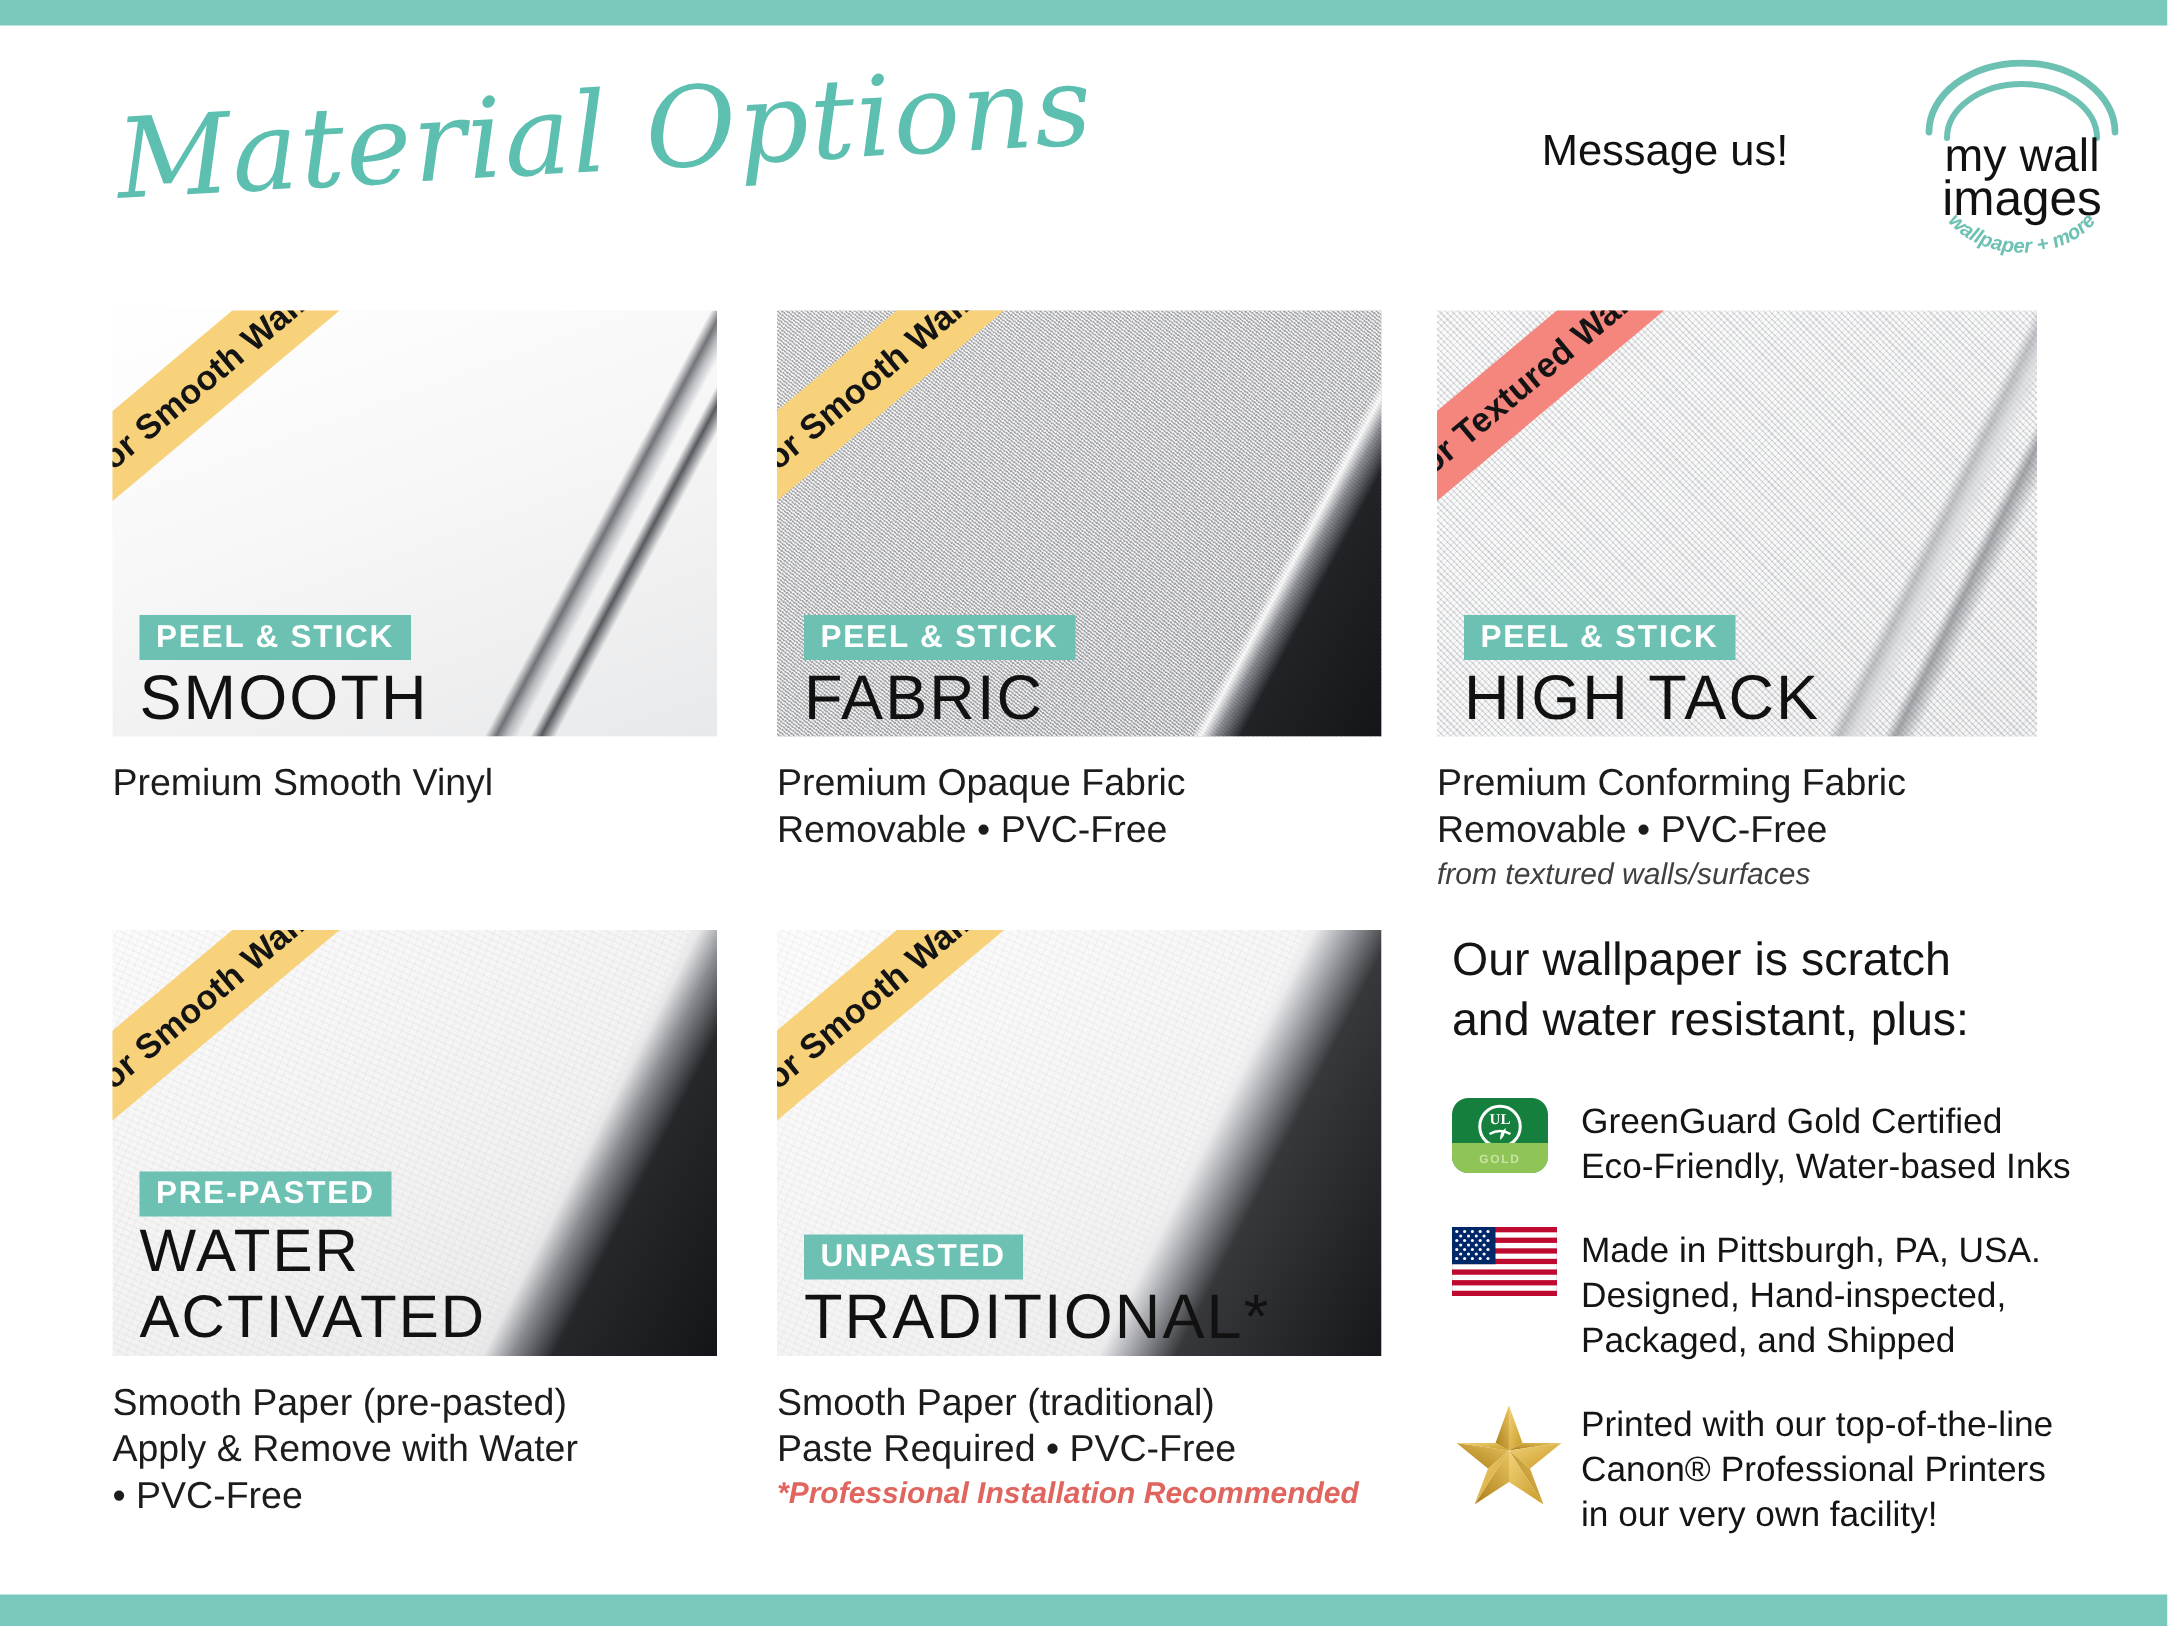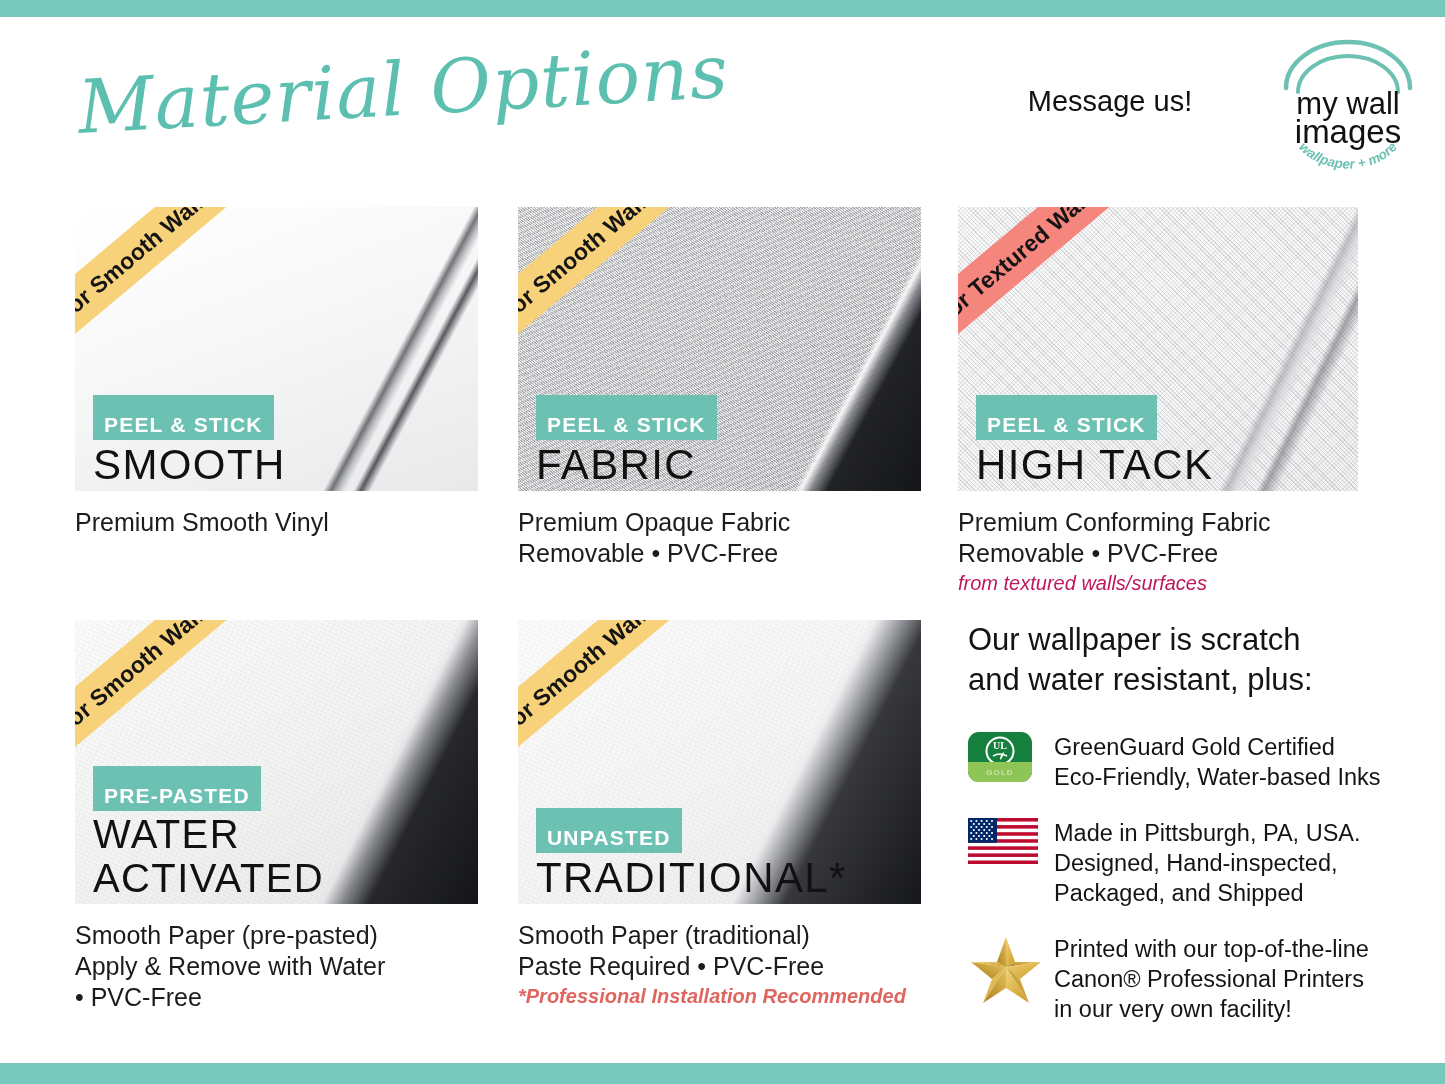--- a/index.html
+++ b/index.html
@@ -141,21 +141,21 @@
     bottom: 4px;
     right: 6px;
   }
   .badge {
     display: inline-block;
     background: #6dc1b3;
     color: #ffffff;
     font-size: 21px;
     font-weight: 700;
     letter-spacing: 1.2px;
-    padding: 19px 11px 5px 11px;
+    padding: 4px 11px 5px 11px;
     line-height: 1;
   }
   .cap-title {
     margin-top: 3px;
     font-size: 42px;
     font-weight: 300;
     letter-spacing: 1.4px;
     color: #111;
     line-height: 1.04;
   }
@@ -167,21 +167,21 @@
     font-size: 25px;
     line-height: 31px;
     color: #1c1c1c;
   }
   .card-note {
     font-size: 20px;
     font-style: italic;
     line-height: 26px;
     margin-top: 1px;
   }
-  .card-note.dark { color: #be185d; }
+  .card-note.dark { color: #404040; }
   .card-note.red  { color: #e0655e; font-weight: 600; }
 
   
   .features { position: absolute; left: 968px; top: 620px; width: 430px; }
   .features-heading {
     font-size: 31px;
     line-height: 40px;
     font-weight: 400;
     color: #141414;
     margin-bottom: 30px;

